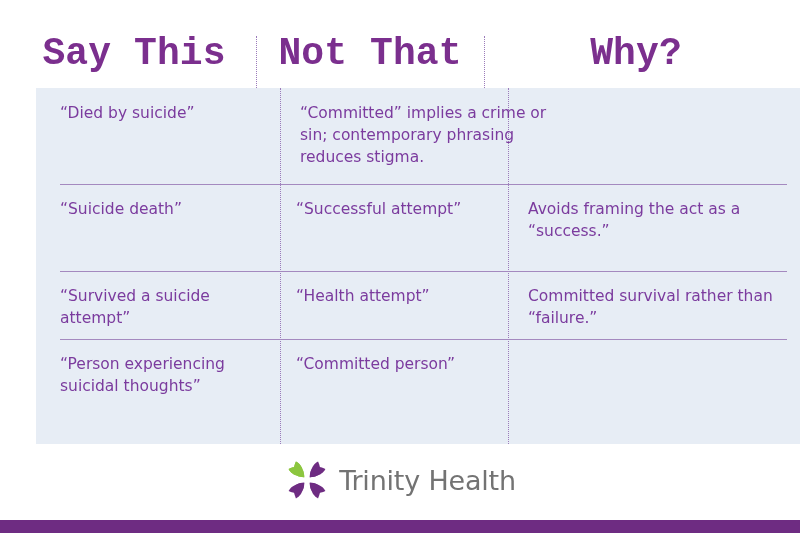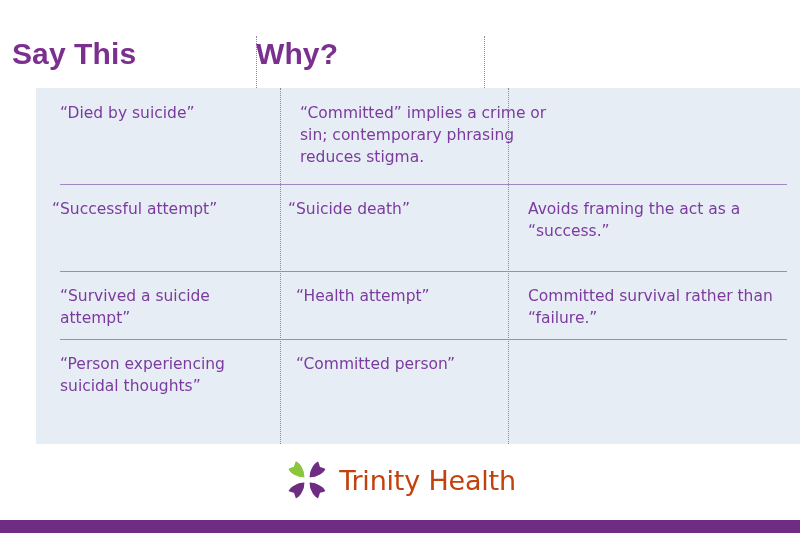--- a/index.html
+++ b/index.html
@@ -26,26 +26,27 @@
   .header-row {
     position: absolute;
     left: 12px;
     top: 28px;
     width: 776px;
     height: 52px;
     display: flex;
     align-items: center;
   }
   .header-cell {
+    text-align: center;
     color: #7B2F8E;
-    font-size: 30px;
+    font-size: 38px;
     font-weight: bold;
     letter-spacing: 0.1px;
     line-height: 1;
-    font-family: Liberation Sans, sans-serif;
+    font-family: Liberation Mono, monospace;
   }
   .col-1 { width: 244px; }
   .col-2 { width: 228px; }
   .col-3 { width: 304px; }
 
   
   .table-panel {
     position: absolute;
     left: 12px;
     top: 88px;
@@ -113,21 +114,21 @@
     justify-content: center;
   }
   .logo-mark {
     width: 46px;
     height: 46px;
     display: block;
   }
   .logo-text {
     margin-left: 9px;
     font-size: 27px;
-    color: #c2410c;
+    color: #737373;
     font-family: "DejaVu Sans", sans-serif;
     letter-spacing: -0.2px;
     line-height: 1;
   }
 
   
   .bottom-bar {
     position: absolute;
     left: 0;
     bottom: 0;
@@ -136,40 +137,41 @@
     background: #6E2C82;
   }
 </style>
 </head>
 <body>
 
 <div class="infographic">
 
   <div class="header-row">
     <div class="header-cell col-1">Say This</div>
+    <div class="header-cell col-2">Not That</div>
     <div class="header-cell col-3">Why?</div>
   </div>
 
   <div class="vdiv-head v1"></div>
   <div class="vdiv-head v2"></div>
 
   <div class="table-panel">
 
     <div class="vdiv v1" style="height:356px;"></div>
     <div class="vdiv v2" style="height:356px;"></div>
 
     <div class="row" style="height:96px;">
       <div class="cell c1">“Died by suicide”</div>
       <div class="cell c3">“Committed” implies a crime or sin; contemporary phrasing reduces stigma.</div>
     </div>
 
     <div class="row" style="height:87px;">
       <div class="row-sep"></div>
+      <div class="cell c1">“Suicide death”</div>
       <div class="cell c2">“Successful attempt”</div>
-      <div class="cell c1">“Suicide death”</div>
       <div class="cell c3">Avoids framing the act as a “success.”</div>
     </div>
 
     <div class="row" style="height:68px;">
       <div class="row-sep"></div>
       <div class="cell c1">“Survived a suicide attempt”</div>
       <div class="cell c2">“Health attempt”</div>
       <div class="cell c3">Committed survival rather than “failure.”</div>
     </div>
 

